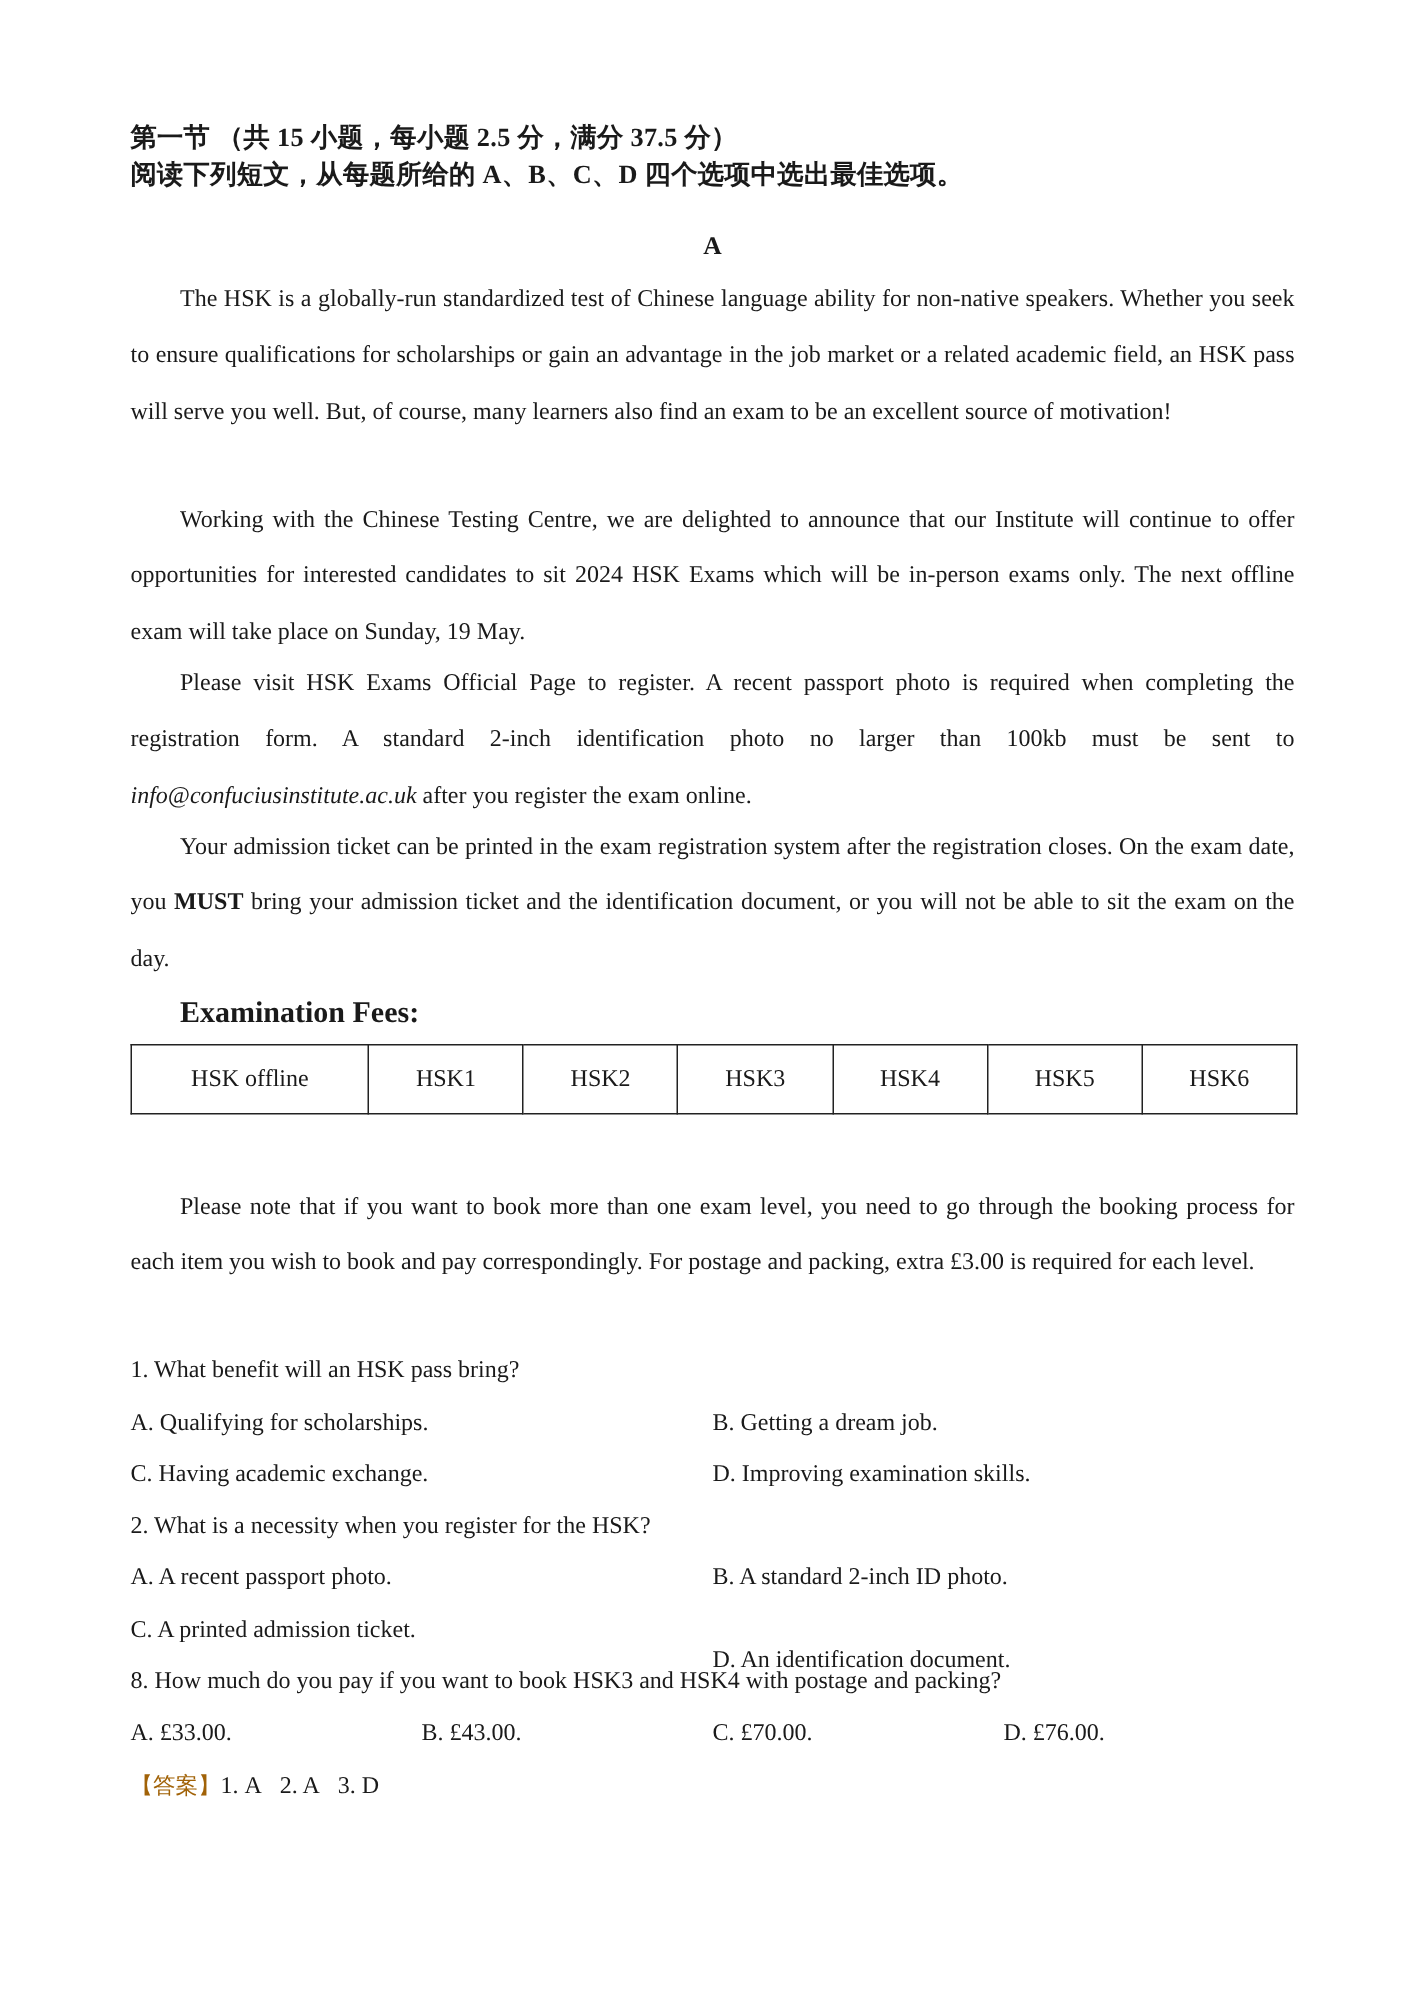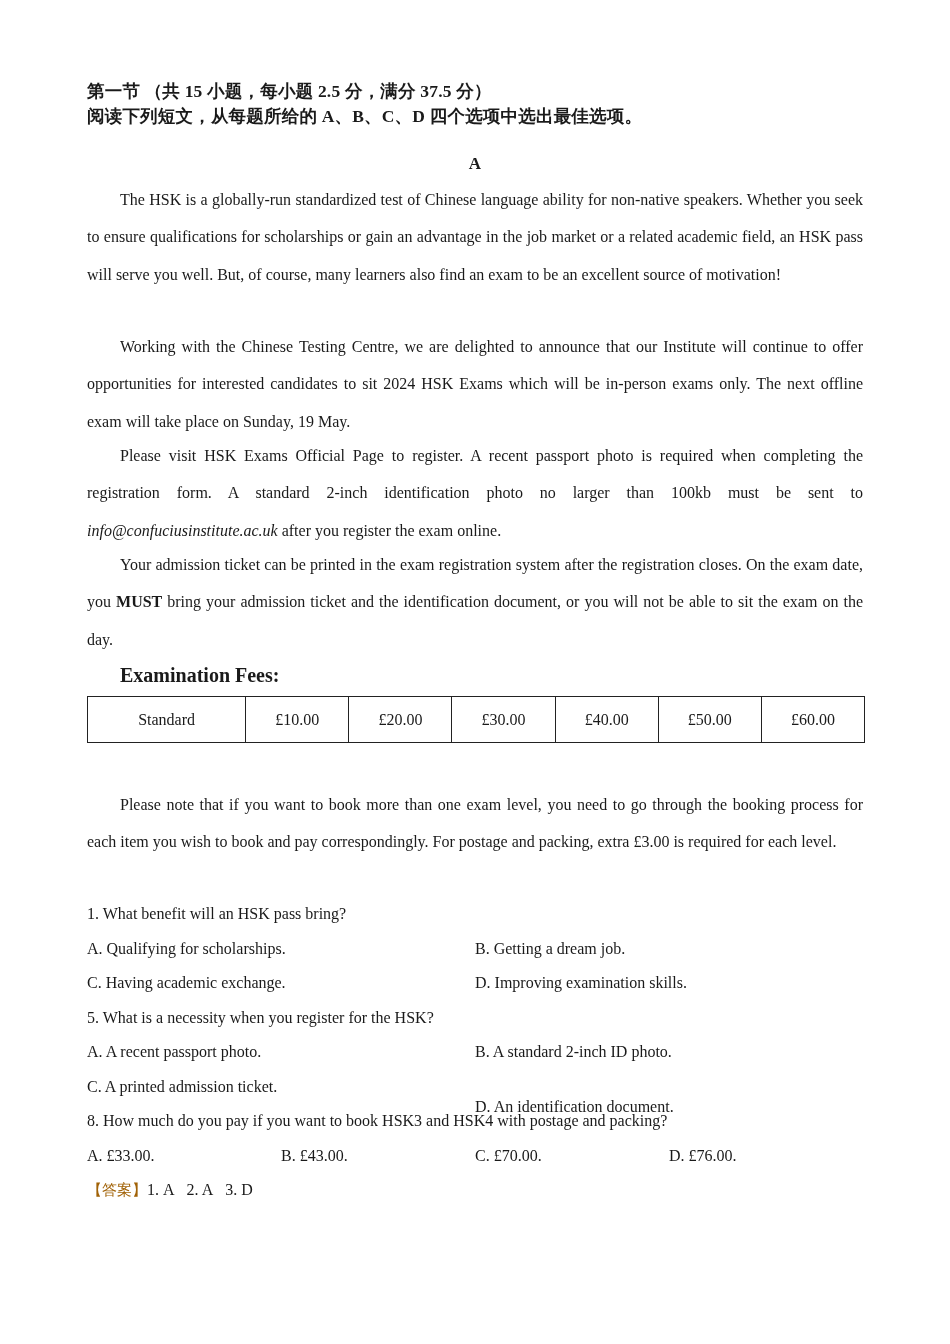--- a/index.html
+++ b/index.html
@@ -53,41 +53,41 @@
     <colgroup>
       <col style="width:158px">
         <col style="width:103px">
         <col style="width:103px">
         <col style="width:103px">
         <col style="width:103px">
         <col style="width:103px">
         <col style="width:103px">
     </colgroup>
     <tbody>
-    <tr>
-      <td>Standard</td>
-      <td>£10.00</td>
-      <td>£20.00</td>
-      <td>£30.00</td>
-      <td>£40.00</td>
-      <td>£50.00</td>
-      <td>£60.00</td>
+        <tr>
+      <td>HSK offline</td>
+      <td>HSK1</td>
+      <td>HSK2</td>
+      <td>HSK3</td>
+      <td>HSK4</td>
+      <td>HSK5</td>
+      <td>HSK6</td>
     </tr>
   </tbody>
     </table>
 
   <div class="para" style="top:786px;"><span class="indent"></span><span>Please note that if you want to book more than one exam level, you need to go through the booking process for each item you wish to book and pay correspondingly. For postage and packing, extra £3.00 is required for each level.</span></div>
 
   <div class="line" style="top:905px;">1. What benefit will an HSK pass bring?</div>
   <div class="opt" style="top:940px; left:0;">A. Qualifying for scholarships.</div>
   <div class="opt" style="top:940px; left:388px;">B. Getting a dream job.</div>
   <div class="opt" style="top:974px; left:0;">C. Having academic exchange.</div>
   <div class="opt" style="top:974px; left:388px;">D. Improving examination skills.</div>
 
-  <div class="line" style="top:1009px;">5. What is a necessity when you register for the HSK?</div>
+  <div class="line" style="top:1009px;">2. What is a necessity when you register for the HSK?</div>
   <div class="opt" style="top:1043px; left:0;">A. A recent passport photo.</div>
   <div class="opt" style="top:1043px; left:388px;">B. A standard 2-inch ID photo.</div>
   <div class="opt" style="top:1078px; left:0;">C. A printed admission ticket.</div>
   <div class="opt" style="top:1078px; left:388px;margin-top:20px;">D. An identification document.</div>
 
   <div class="line" style="top:1112px;">8. How much do you pay if you want to book HSK3 and HSK4 with postage and packing?</div>
   <div class="opt" style="top:1147px; left:0;">A. £33.00.</div>
   <div class="opt" style="top:1147px; left:194px;">B. £43.00.</div>
   <div class="opt" style="top:1147px; left:388px;">C. £70.00.</div>
   <div class="opt" style="top:1147px; left:582px;">D. £76.00.</div>

